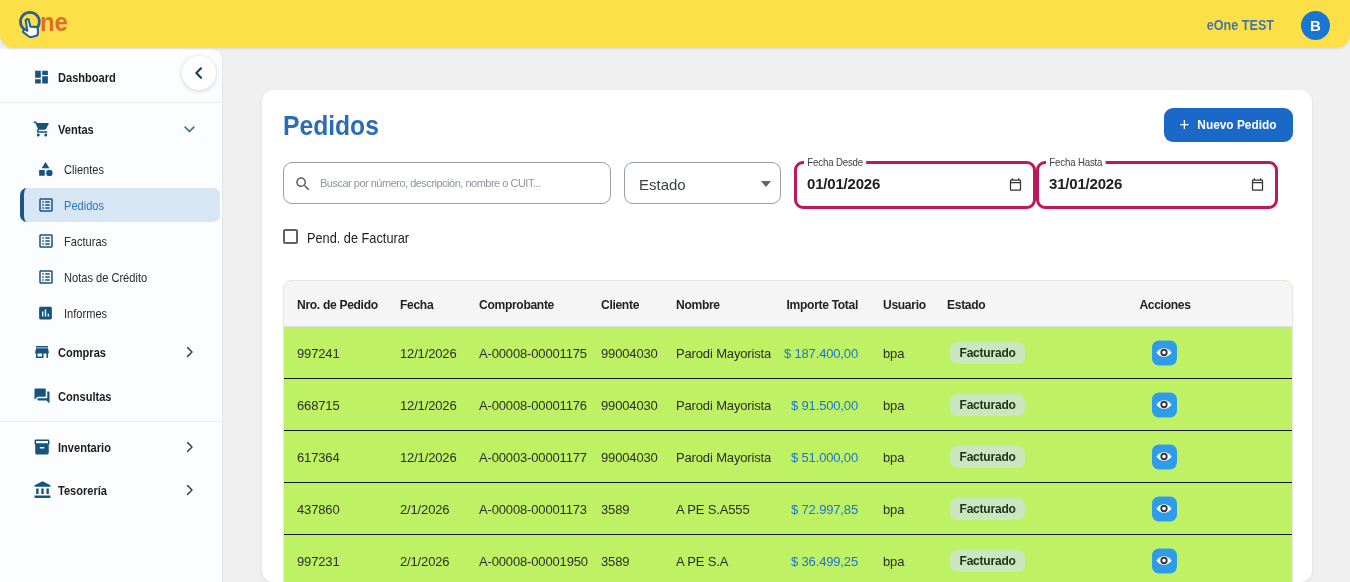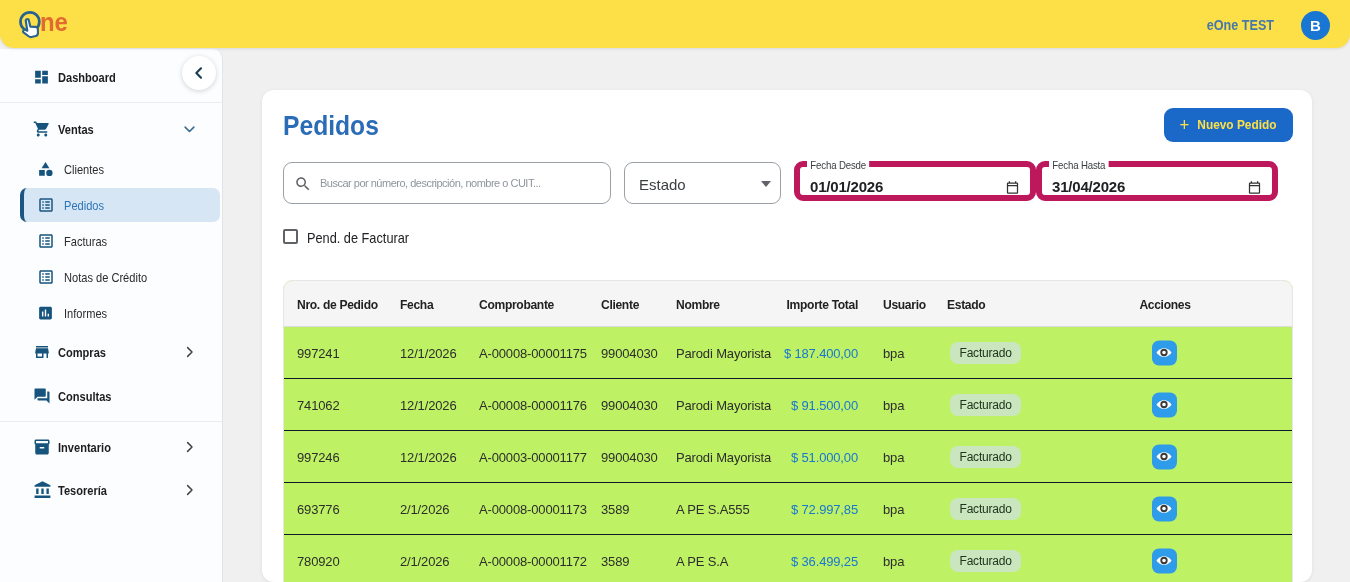--- a/index.html
+++ b/index.html
@@ -34,37 +34,37 @@
   .selbox .ic2 { position:absolute; left:13px; top:50%; transform:translateY(-50%); }
   .selbox .lbl2 { position:absolute; left:40px; top:50%; transform:translateY(-50%) scaleX(0.84); transform-origin:left center;
     font-size:13.2px; color:#2e75b5; white-space:nowrap; }
 
   
   .card { position:absolute; left:262px; top:90px; width:1050px; height:492px;
     background:#fff; border-radius:12px; box-shadow:0 1px 4px rgba(0,0,0,.07); }
   .title { position:absolute; left:283px; top:110px; font-size:28px; font-weight:700;
     color:#2a6db6; transform:scaleX(0.88); transform-origin:left top; }
   .newbtn { position:absolute; left:1164px; top:108px; width:129px; height:34px;
-    background:#1a68c8; border-radius:9px; color:#fde047; font-size:13.5px; font-weight:700;
+    background:#1a68c8; border-radius:9px; color:#ffffff; font-size:13.5px; font-weight:700;
     display:flex; align-items:center; justify-content:center; white-space:nowrap; }
   .newbtn .inner { transform:scaleX(0.88); }
   .newbtn .plus { font-size:19px; font-weight:400; vertical-align:-2px; margin-right:9px; }
 
   .searchbox { position:absolute; left:283px; top:162px; width:328px; height:42px;
     border:1px solid #9aa0a6; border-radius:9px; background:#fff; }
   .searchbox .mag { position:absolute; left:9.5px; top:12px; }
   .searchbox .ph { position:absolute; left:36px; top:14px; font-size:11px; color:#8f959b; white-space:nowrap; letter-spacing:-0.5px; }
   .estadobox { position:absolute; left:624px; top:162px; width:157px; height:42px;
     border:1px solid #9aa0a6; border-radius:9px; background:#fff; }
   .estadobox .tx { position:absolute; left:14px; top:13px; font-size:15px; color:#3c4043; }
   .estadobox .arr { position:absolute; right:9px; top:18px; width:0; height:0;
     border-left:5px solid transparent; border-right:5px solid transparent; border-top:6px solid #5f6368; }
 
-  .datebox { position:absolute; top:161px; width:242px; height:40px;
-    border:6px solid #be185d; border-radius:9px; background:#fff; }
+  .datebox { position:absolute; top:161px; width:242px; height:48px;
+    border:3px solid #be185d; border-radius:9px; background:#fff; }
   .datebox .leg { position:absolute; left:7px; top:-8px; background:#fff; padding:0 4px;
     font-size:11.5px; color:#3c4043; letter-spacing:-0.2px; transform:scaleX(0.84); transform-origin:left top; }
   .datebox .val { position:absolute; left:10px; top:11px; font-size:15px; font-weight:700; color:#202124; letter-spacing:-0.2px; }
   .datebox .cal { position:absolute; right:10px; top:12.5px; }
 
   .checkrow { position:absolute; left:283px; top:228px; }
   .cbox { position:absolute; left:0; top:1px; width:15px; height:15px; border:2px solid #5f6368; border-radius:2px; }
   .clbl { position:absolute; left:24px; top:1px; font-size:15px; color:#202124; white-space:nowrap; transform:scaleX(0.85); transform-origin:left top; }
 
   
@@ -76,21 +76,21 @@
   .cell { position:absolute; top:50%; transform:translateY(-50%); font-size:13px; color:#2d2d2d; white-space:nowrap; letter-spacing:-0.15px; }
   .hcell { font-weight:700; color:#222; letter-spacing:-0.35px;
     transform:translateY(-50%) scaleX(0.93); transform-origin:left center; }
   .c6.hcell { transform-origin:right center; }
   .hacc.hcell { transform-origin:center center; }
   .c1 { left:13px; } .c2 { left:116px; } .c3 { left:195px; } .c4 { left:317px; }
   .c5 { left:392px; } .c6 { left:424px; width:150px; text-align:right; }
   .c7 { left:599px; } .c8 { left:663px; }
   .amt { color:#1976d2; }
   .chip { position:absolute; left:666px; top:50%; transform:translateY(-50%); height:22px;
-    background:#c9e6bf; border-radius:8px; font-size:12px; font-weight:400; color:#20351c;
+    background:#c9e6bf; border-radius:8px; font-size:12px; font-weight:700; color:#20351c;
     line-height:22px; padding:0 9.5px; letter-spacing:-0.2px; }
   .eyebtn { position:absolute; left:868px; top:50%; transform:translateY(-50%);
     width:24.5px; height:25px; background:#2e9ce9; border-radius:7px; }
   .eyebtn svg { position:absolute; left:2.2px; top:2.5px; }
   .hacc { left:831px; width:100px; text-align:center; }
 </style>
 </head>
 <body>
 
 <div class="sidebar"></div>
@@ -215,21 +215,21 @@
 
 <div class="datebox" style="left:794px">
   <span class="leg">Fecha Desde</span>
   <span class="val">01/01/2026</span>
   <svg class="cal" width="15" height="15" viewBox="0 0 24 24" fill="#333">
       <path d="M19 4h-1V2h-2v2H8V2H6v2H5c-1.1 0-2 .9-2 2v14c0 1.1.9 2 2 2h14c1.1 0 2-.9 2-2V6c0-1.1-.9-2-2-2zm0 16H5V10h14v10zM5 8V6h14v2H5z"></path>
     </svg>
 </div>
 <div class="datebox" style="left:1036px">
   <span class="leg">Fecha Hasta</span>
-  <span class="val">31/04/2026</span>
+  <span class="val">31/01/2026</span>
   <svg class="cal" width="15" height="15" viewBox="0 0 24 24" fill="#333">
       <path d="M19 4h-1V2h-2v2H8V2H6v2H5c-1.1 0-2 .9-2 2v14c0 1.1.9 2 2 2h14c1.1 0 2-.9 2-2V6c0-1.1-.9-2-2-2zm0 16H5V10h14v10zM5 8V6h14v2H5z"></path>
     </svg>
 </div>
 
 <div class="checkrow">
   <span class="cbox"></span>
   <span class="clbl">Pend. de Facturar</span>
 </div>
 
@@ -255,71 +255,71 @@
     <span class="cell c7">bpa</span>
       <span class="chip">Facturado</span>
     <span class="eyebtn">
         <svg width="20" height="20" viewBox="0 0 24 24">
           <path d="M12 6.8 C7.5 6.8 4 10 3 12 4 14 7.5 17.2 12 17.2 s8-3.2 9-5.2 C20 10 16.5 6.8 12 6.8z" fill="#fff"></path>
           <circle cx="12" cy="12" r="3.3" fill="none" stroke="#3a3a3a" stroke-width="2.2"></circle>
         </svg>
       </span>
   </div>
   <div class="trow" style="top:98px">
-    <span class="cell c1">741062</span>
+    <span class="cell c1">668715</span>
       <span class="cell c2">12/1/2026</span>
     <span class="cell c3">A-00008-00001176</span>
       <span class="cell c4">99004030</span>
     <span class="cell c5">Parodi Mayorista</span>
       <span class="cell c6 amt">$ 91.500,00</span>
     <span class="cell c7">bpa</span>
       <span class="chip">Facturado</span>
     <span class="eyebtn">
         <svg width="20" height="20" viewBox="0 0 24 24">
           <path d="M12 6.8 C7.5 6.8 4 10 3 12 4 14 7.5 17.2 12 17.2 s8-3.2 9-5.2 C20 10 16.5 6.8 12 6.8z" fill="#fff"></path>
           <circle cx="12" cy="12" r="3.3" fill="none" stroke="#3a3a3a" stroke-width="2.2"></circle>
         </svg>
       </span>
   </div>
   <div class="trow" style="top:150px">
-    <span class="cell c1">997246</span>
+    <span class="cell c1">617364</span>
       <span class="cell c2">12/1/2026</span>
     <span class="cell c3">A-00003-00001177</span>
       <span class="cell c4">99004030</span>
     <span class="cell c5">Parodi Mayorista</span>
       <span class="cell c6 amt">$ 51.000,00</span>
     <span class="cell c7">bpa</span>
       <span class="chip">Facturado</span>
     <span class="eyebtn">
         <svg width="20" height="20" viewBox="0 0 24 24">
           <path d="M12 6.8 C7.5 6.8 4 10 3 12 4 14 7.5 17.2 12 17.2 s8-3.2 9-5.2 C20 10 16.5 6.8 12 6.8z" fill="#fff"></path>
           <circle cx="12" cy="12" r="3.3" fill="none" stroke="#3a3a3a" stroke-width="2.2"></circle>
         </svg>
       </span>
   </div>
   <div class="trow" style="top:202px">
-    <span class="cell c1">693776</span>
+    <span class="cell c1">437860</span>
       <span class="cell c2">2/1/2026</span>
     <span class="cell c3">A-00008-00001173</span>
       <span class="cell c4">3589</span>
     <span class="cell c5">A PE S.A555</span>
       <span class="cell c6 amt">$ 72.997,85</span>
     <span class="cell c7">bpa</span>
       <span class="chip">Facturado</span>
     <span class="eyebtn">
         <svg width="20" height="20" viewBox="0 0 24 24">
           <path d="M12 6.8 C7.5 6.8 4 10 3 12 4 14 7.5 17.2 12 17.2 s8-3.2 9-5.2 C20 10 16.5 6.8 12 6.8z" fill="#fff"></path>
           <circle cx="12" cy="12" r="3.3" fill="none" stroke="#3a3a3a" stroke-width="2.2"></circle>
         </svg>
       </span>
   </div>
   <div class="trow" style="top:254px">
-    <span class="cell c1">780920</span>
+    <span class="cell c1">997231</span>
       <span class="cell c2">2/1/2026</span>
-    <span class="cell c3">A-00008-00001172</span>
+    <span class="cell c3">A-00008-00001950</span>
       <span class="cell c4">3589</span>
     <span class="cell c5">A PE S.A</span>
       <span class="cell c6 amt">$ 36.499,25</span>
     <span class="cell c7">bpa</span>
       <span class="chip">Facturado</span>
     <span class="eyebtn">
         <svg width="20" height="20" viewBox="0 0 24 24">
           <path d="M12 6.8 C7.5 6.8 4 10 3 12 4 14 7.5 17.2 12 17.2 s8-3.2 9-5.2 C20 10 16.5 6.8 12 6.8z" fill="#fff"></path>
           <circle cx="12" cy="12" r="3.3" fill="none" stroke="#3a3a3a" stroke-width="2.2"></circle>
         </svg>

